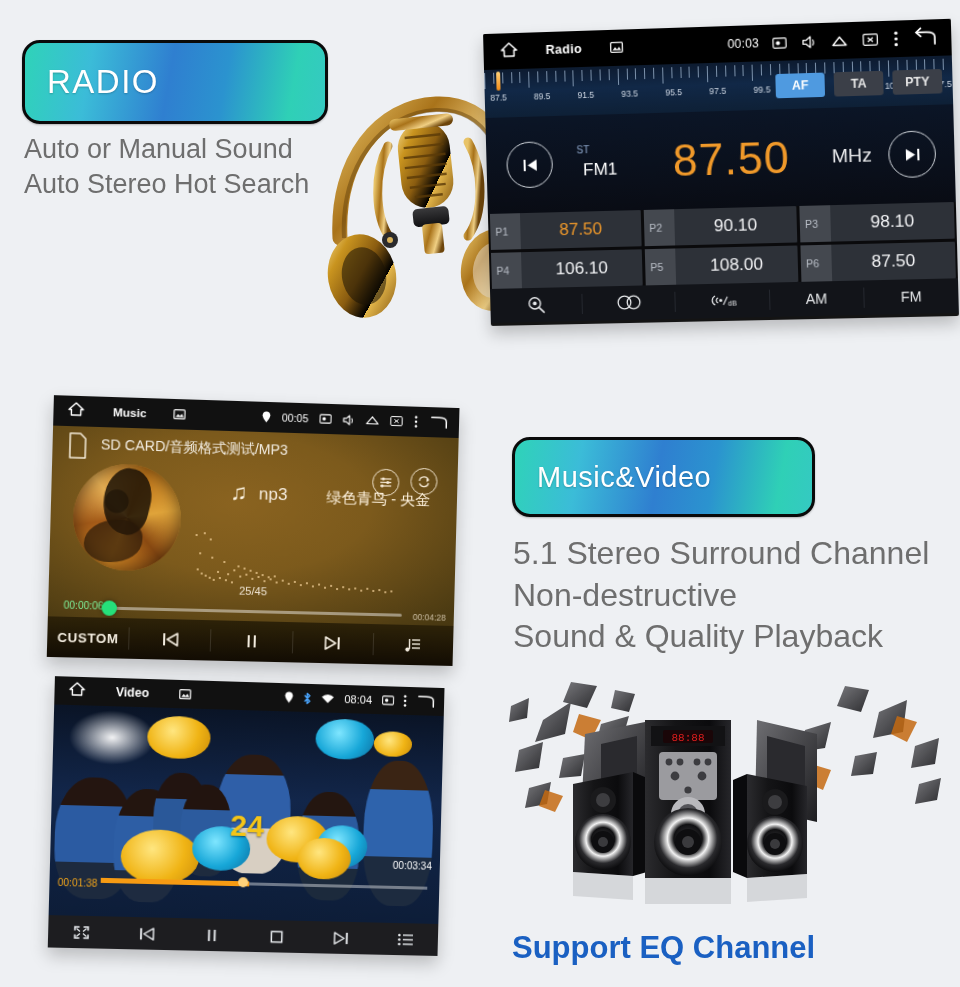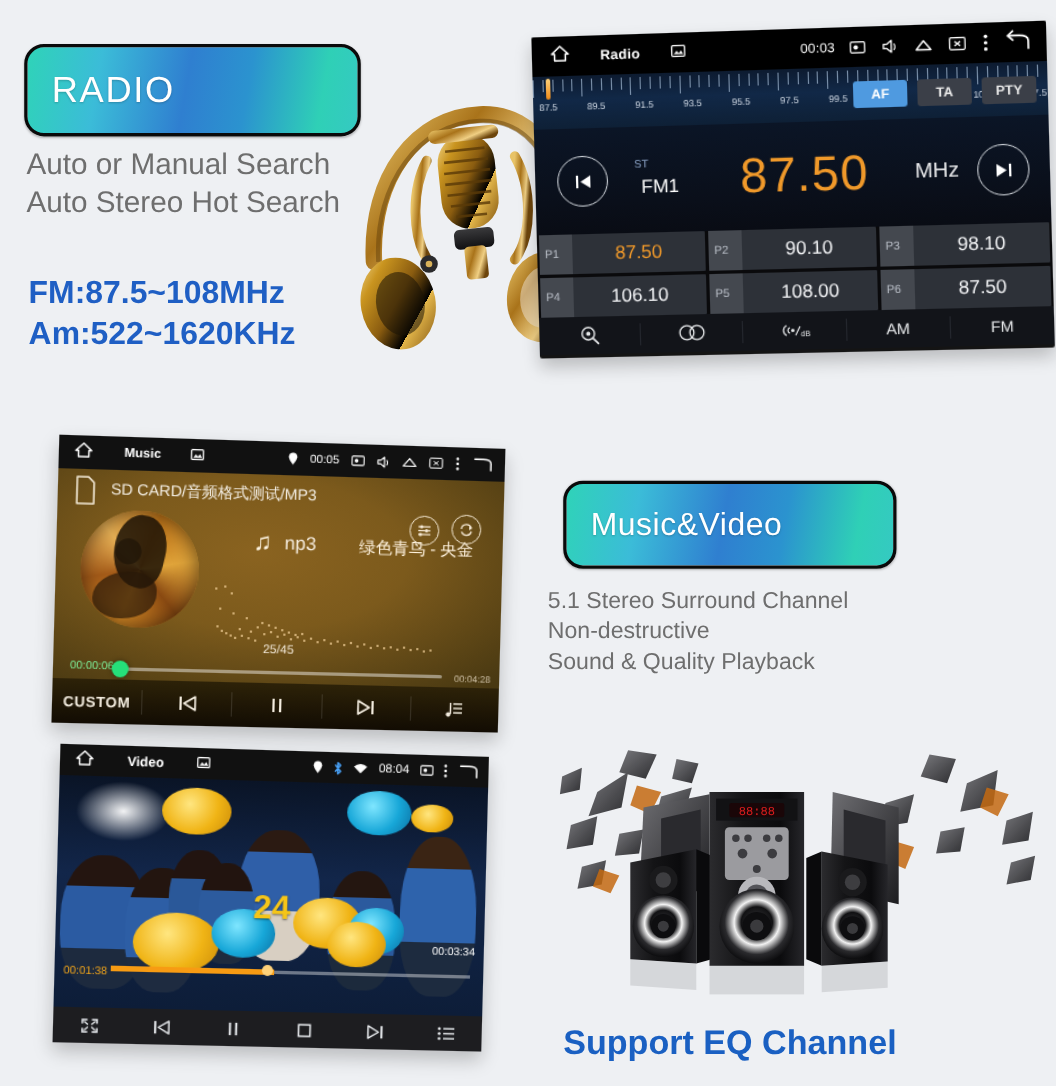--- a/index.html
+++ b/index.html
@@ -30,21 +30,21 @@
   }
   #pill-radio { left: 22px; top: 40px; width: 306px; height: 84px; }
   #pill-radio span { font-size: 33px; letter-spacing: 1.5px; }
   #pill-mv { left: 512px; top: 437px; width: 303px; height: 80px; }
   #pill-mv span { font-size: 29px; }
 
   
   .desc { position: absolute; color: #6e6e6e; line-height: 1.30; }
   #radio-desc { left: 24px; top: 132px; font-size: 27px; }
   #radio-desc div { white-space: nowrap; }
-  #mv-desc { left: 498px; top: 533px; font-size: 21px; }
+  #mv-desc { left: 513px; top: 533px; font-size: 32px; }
   #mv-desc div { white-space: nowrap; }
 
   
   .blue { position: absolute; color: #1f5fc4; font-weight: bold; }
   #radio-freq { left: 26px; top: 247px; font-size: 29px; line-height: 1.32; }
   #radio-freq div { white-space: nowrap; }
   #eq-caption { left: 512px; top: 930px; font-size: 31px; color: #1a60c2; white-space: nowrap; }
 
   
   .mic-wrap { position: absolute; left: 318px; top: 88px; width: 205px; height: 255px; }
@@ -263,28 +263,24 @@
 </head>
 <body>
 
 <div class="page">
 
   <div class="pill" id="pill-radio">
     <span>RADIO</span>
   </div>
 
   <div class="desc" id="radio-desc">
-    <div>Auto or Manual Search</div>
+    <div>Auto or Manual Sound</div>
     <div>Auto Stereo Hot Search</div>
   </div>
 
-  <div class="blue" id="radio-freq">
-    <div>FM:87.5~108MHz</div>
-    <div>Am:522~1620KHz</div>
-  </div>
 
   <div class="mic-wrap">
     <svg viewBox="0 0 205 255">
       <defs>
         <linearGradient id="gold" x1="0" y1="0" x2="1" y2="1">
           <stop offset="0%" stop-color="#f6dd96"></stop>
             <stop offset="22%" stop-color="#c9941f"></stop>
           <stop offset="48%" stop-color="#8a5c10"></stop>
             <stop offset="70%" stop-color="#e0b košt"></stop>
           <stop offset="70%" stop-color="#e3b64a"></stop>

